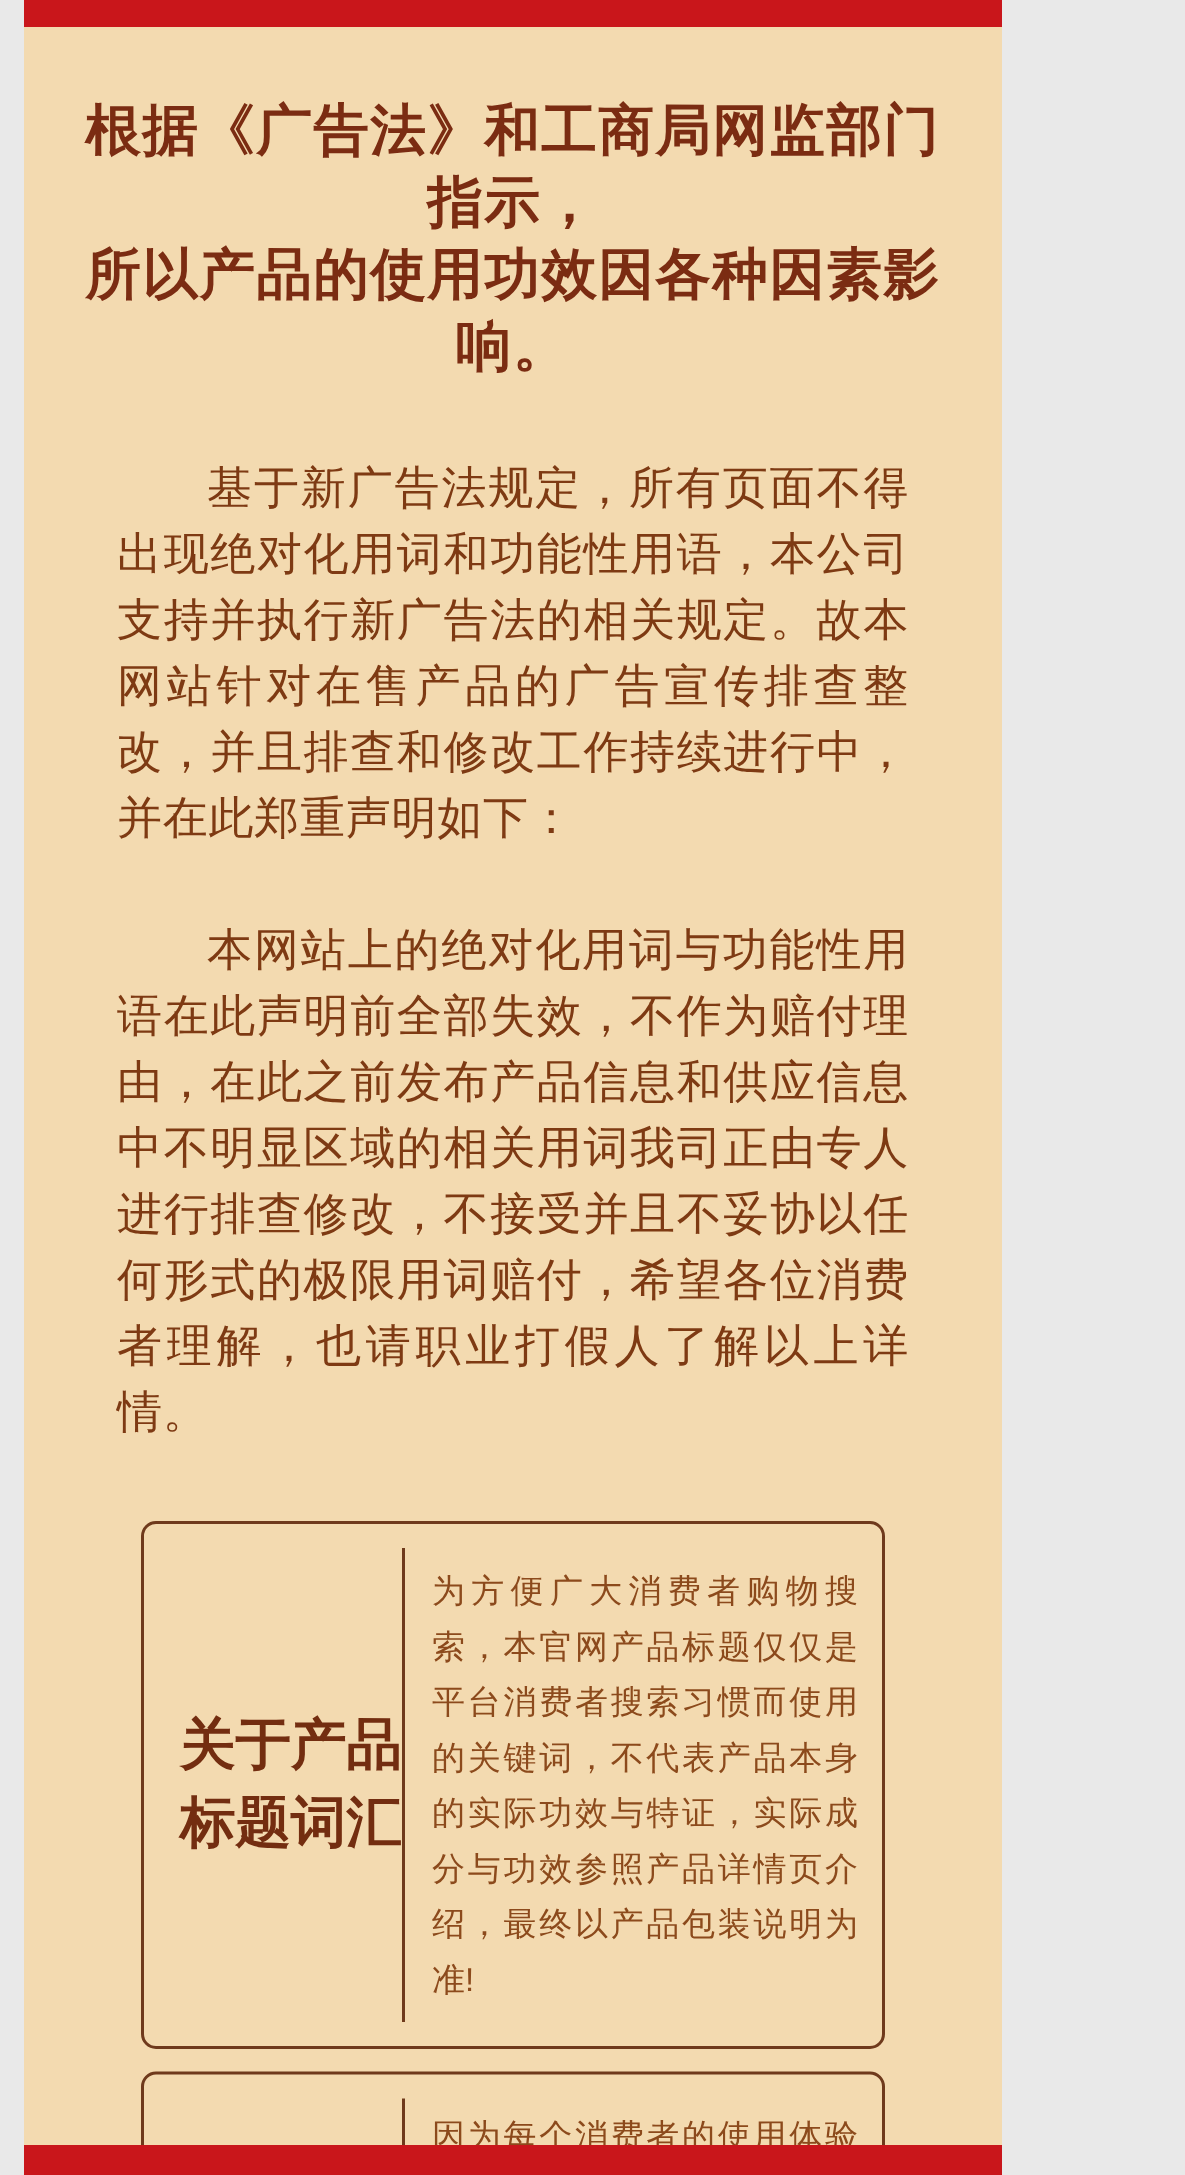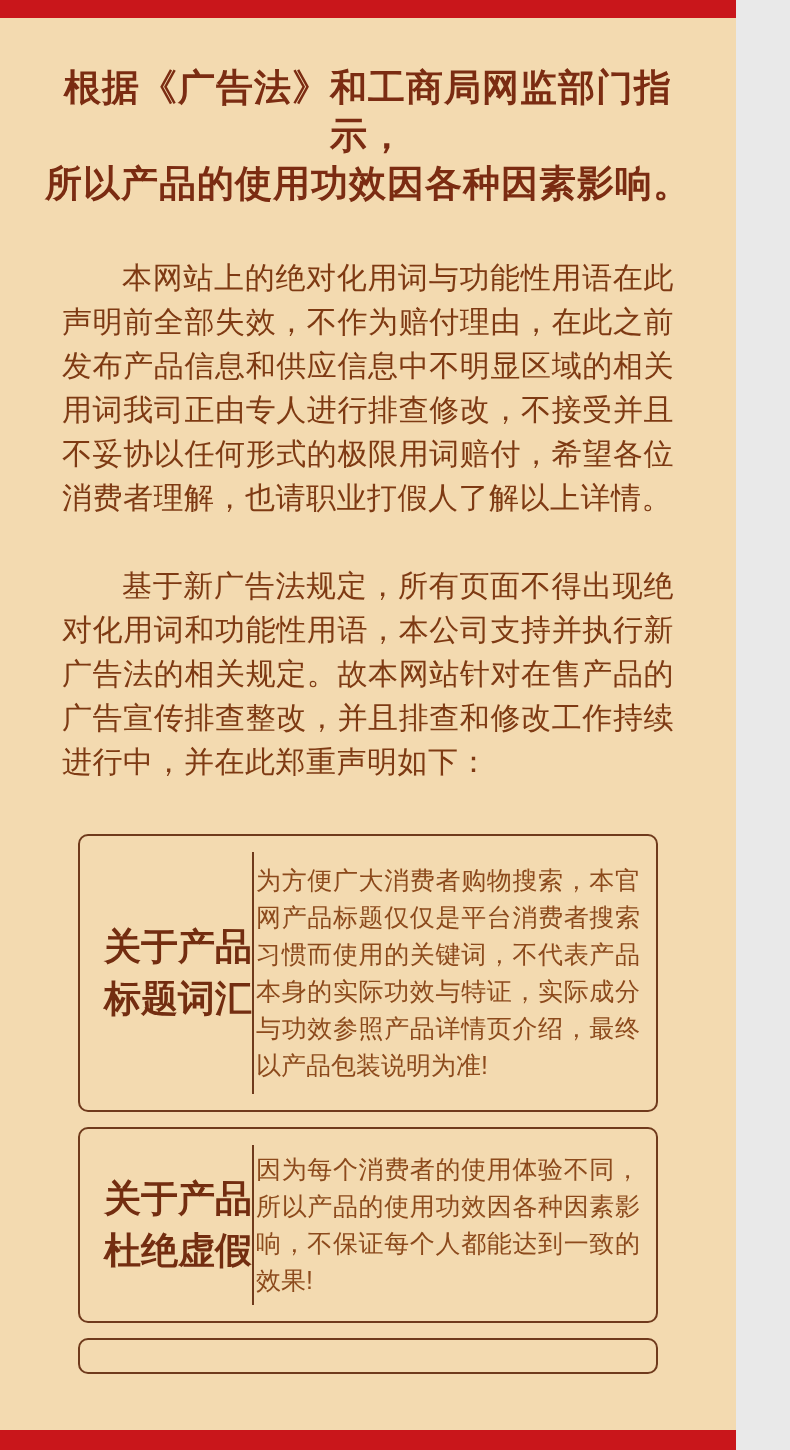--- a/index.html
+++ b/index.html
@@ -3,24 +3,25 @@
 <meta charset="utf-8">
 <style>
   * { margin: 0; padding: 0; box-sizing: border-box; }
   html, body { width: 790px; }
   body {
     font-family: "Liberation Serif", "DejaVu Serif", serif;
     background: #e9e9e9;
   }
   .page {
     position: relative;
-    width: 736px;
+    width: 652px;
     height: 1450px;
     background: #f3dab0;
     overflow: hidden;
+    margin-left: 16px;
   }
   .bar {
     position: absolute;
     left: 0;
     width: 790px;
     background: #c9161b;
   }
   .bar-top { top: 0; height: 18px; }
   .bar-bottom { bottom: 0; height: 20px; }
   .title {
@@ -63,43 +64,43 @@
   }
   .box-divider {
     align-self: stretch;
     width: 0;
     border-left: 2px solid #6f3a1c;
     margin: 16px 0;
   }
   .box-text {
     flex: 1;
     font-family: "Liberation Sans", "DejaVu Sans", sans-serif;
-    font-size: 25px;
+    font-size: 22px;
     line-height: 37px;
     color: #8c4a1c;
     text-align: justify;
-    padding: 22px 16px 22px 2px;
+    padding: 22px 16px 22px 18px;
   }
   .box-tall .box-text { padding-top: 26px; padding-bottom: 26px; }
 </style>
 </head>
 <body>
 
 <div class="page">
 
   <div class="bar bar-top"></div>
 
   <h1 class="title">
     <span>根据《广告法》和工商局网监部门指示，</span><br>
     <span>所以产品的使用功效因各种因素影响。</span>
   </h1>
 
+  <p class="para">基于新广告法规定，所有页面不得出现绝对化用词和功能性用语，本公司支持并执行新广告法的相关规定。故本网站针对在售产品的广告宣传排查整改，并且排查和修改工作持续进行中，并在此郑重声明如下：</p>
+
   <p class="para">本网站上的绝对化用词与功能性用语在此声明前全部失效，不作为赔付理由，在此之前发布产品信息和供应信息中不明显区域的相关用词我司正由专人进行排查修改，不接受并且不妥协以任何形式的极限用词赔付，希望各位消费者理解，也请职业打假人了解以上详情。</p>
-
-  <p class="para">基于新广告法规定，所有页面不得出现绝对化用词和功能性用语，本公司支持并执行新广告法的相关规定。故本网站针对在售产品的广告宣传排查整改，并且排查和修改工作持续进行中，并在此郑重声明如下：</p>
 
   <div class="boxes">
 
     <div class="notice-box box-tall">
       <div class="box-label">
         <span>关于产品</span><br>
         <span>标题词汇</span>
       </div>
       <div class="box-divider"></div>
       <div class="box-text">为方便广大消费者购物搜索，本官网产品标题仅仅是平台消费者搜索习惯而使用的关键词，不代表产品本身的实际功效与特证，实际成分与功效参照产品详情页介绍，最终以产品包装说明为准!</div>

